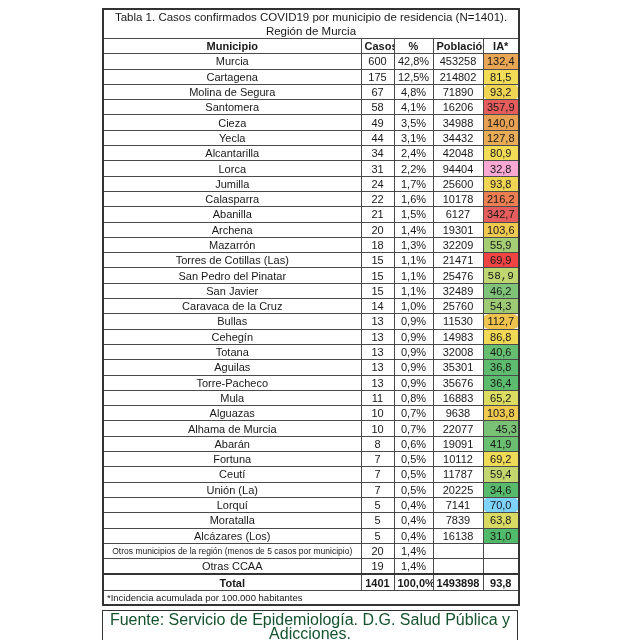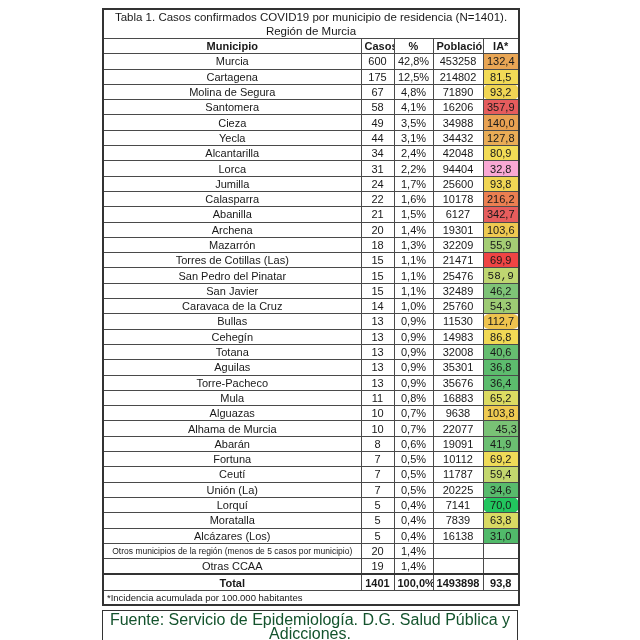--- a/index.html
+++ b/index.html
@@ -270,21 +270,21 @@
             <td>7</td>
             <td>0,5%</td>
             <td>20225</td>
             <td class="c-ia" style="background: rgb(88, 187, 108);">34,6</td>
           </tr>
           <tr>
             <td class="c-mun">Lorquí</td>
             <td>5</td>
             <td>0,4%</td>
             <td>7141</td>
-            <td class="c-ia" style="background: #22c55e; border-radius: 7px;">70,0</td>
+            <td class="c-ia" style="background: #7dd3fc; border-radius: 7px;">70,0</td>
           </tr>
           <tr>
             <td class="c-mun">Moratalla</td>
             <td>5</td>
             <td>0,4%</td>
             <td>7839</td>
             <td class="c-ia" style="background: rgb(217, 218, 99);">63,8</td>
           </tr>
           <tr>
             <td class="c-mun">Alcázares (Los)</td>

